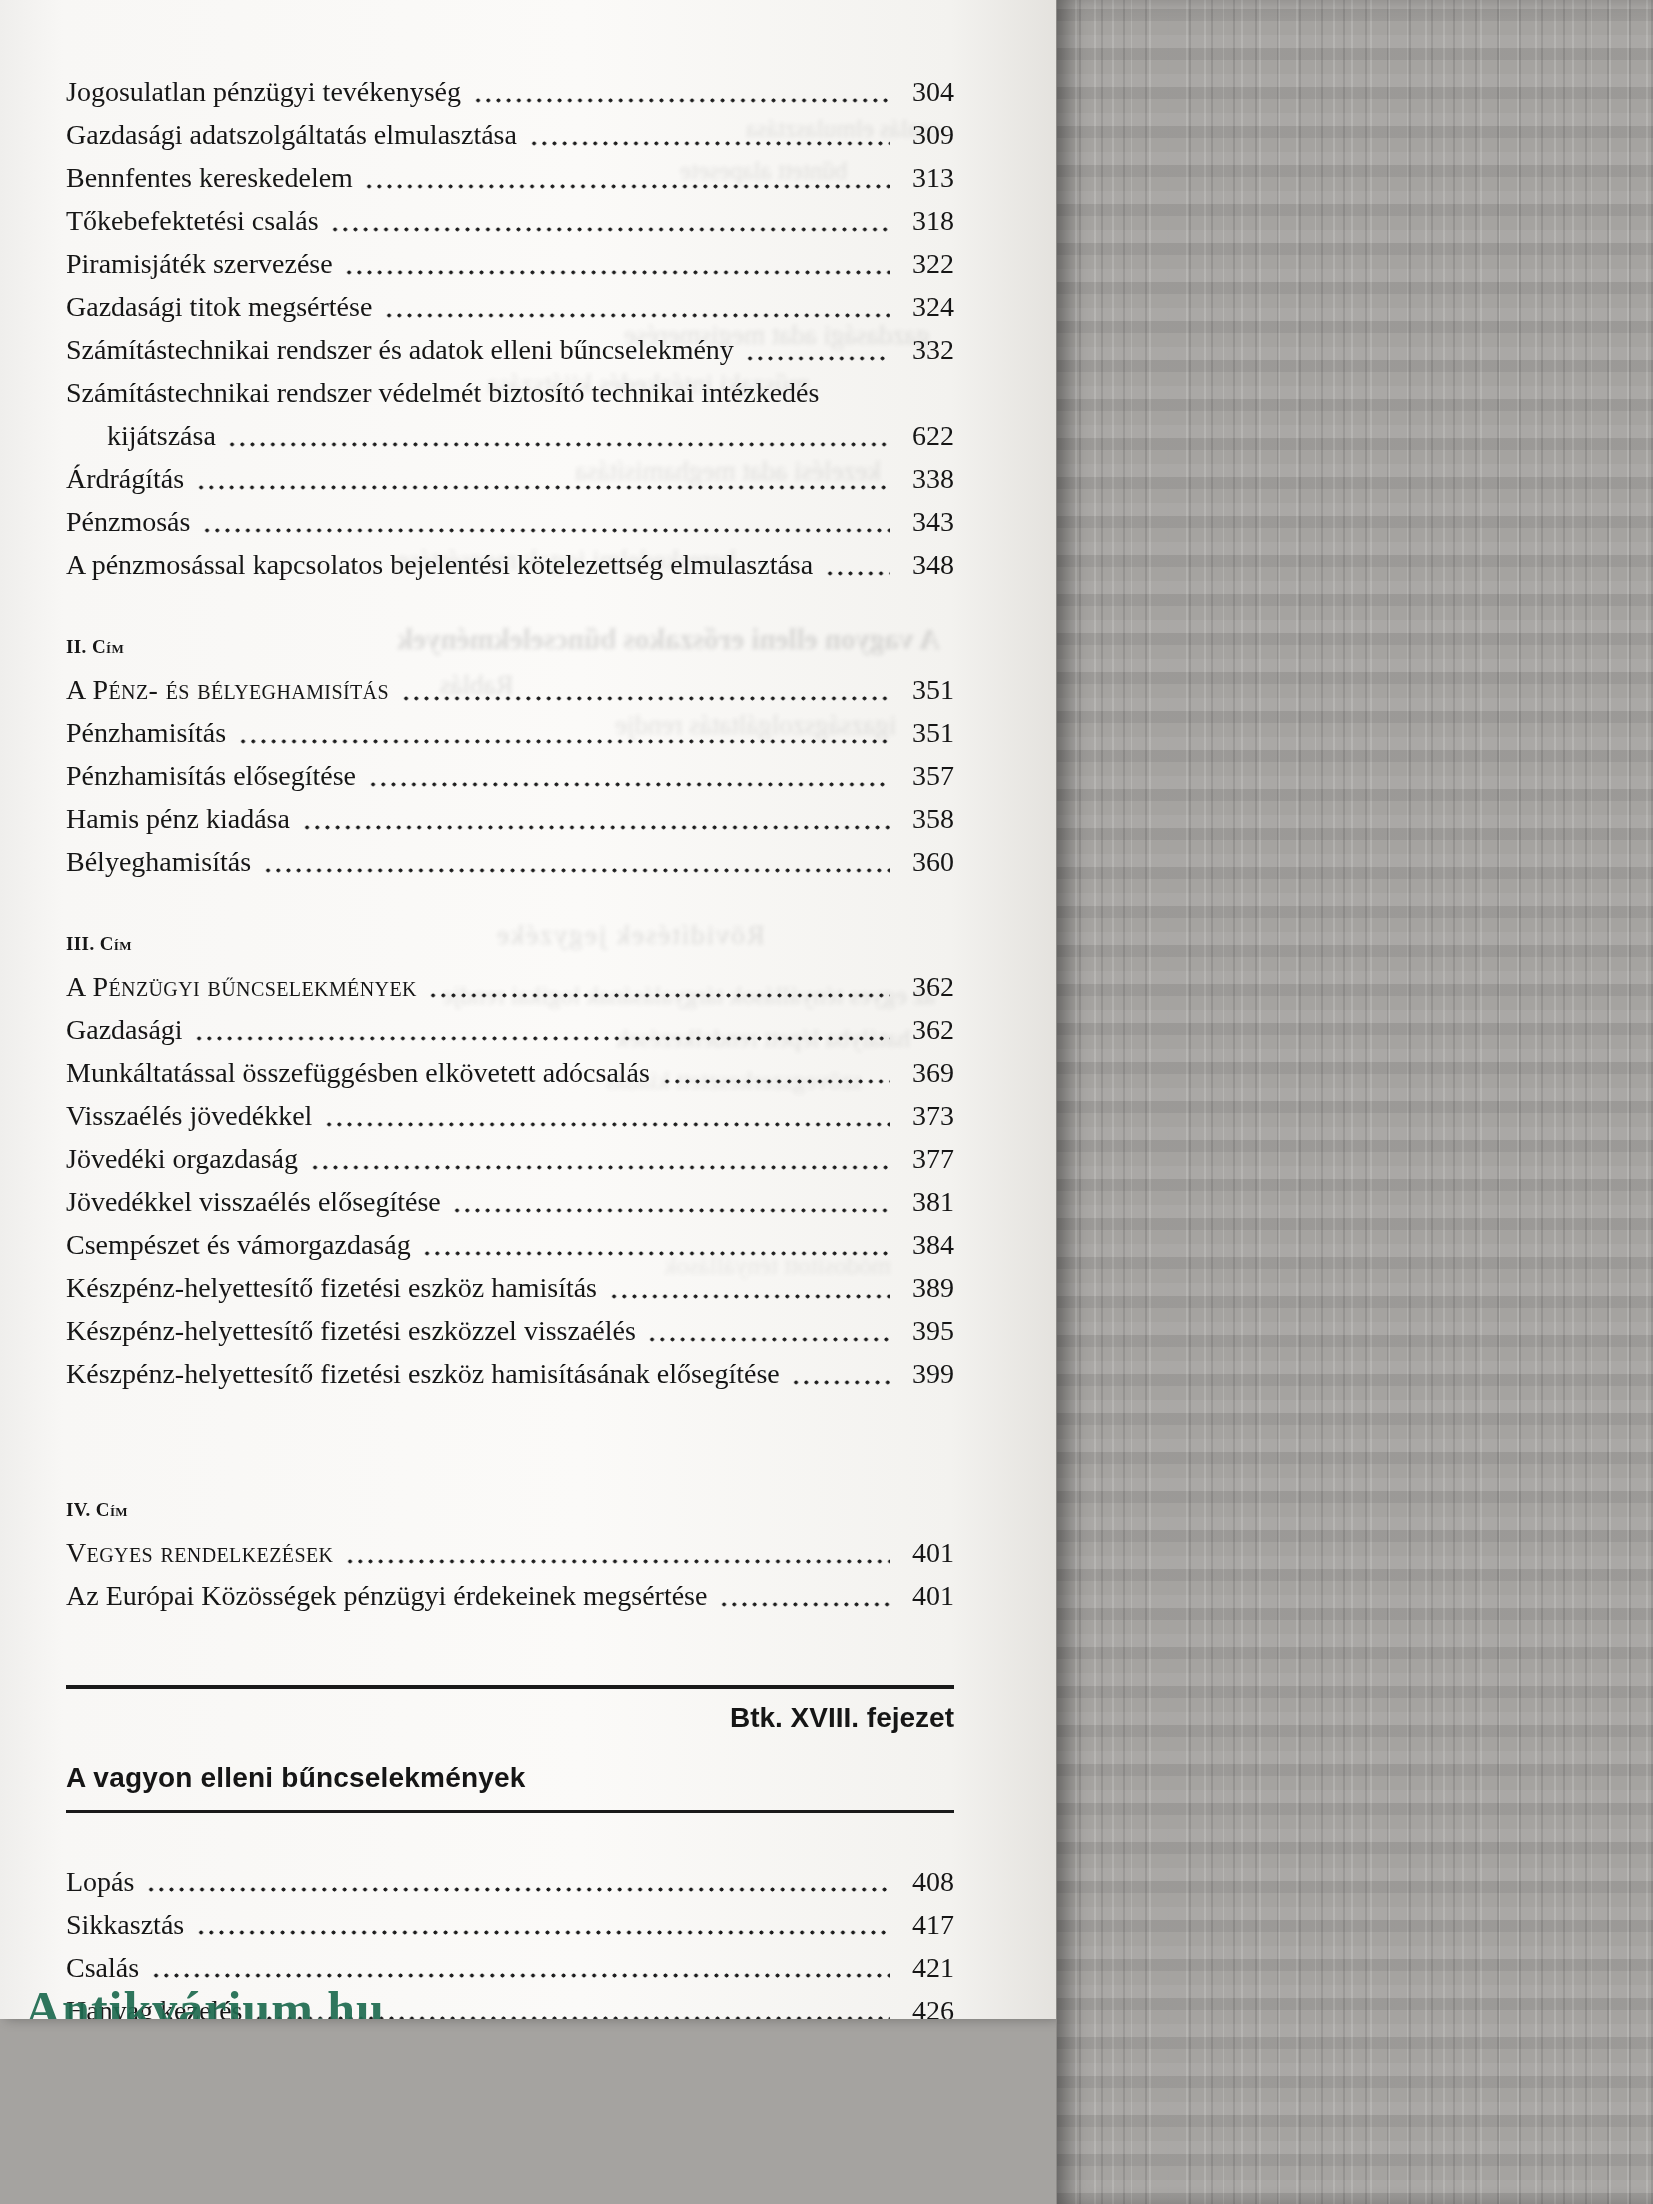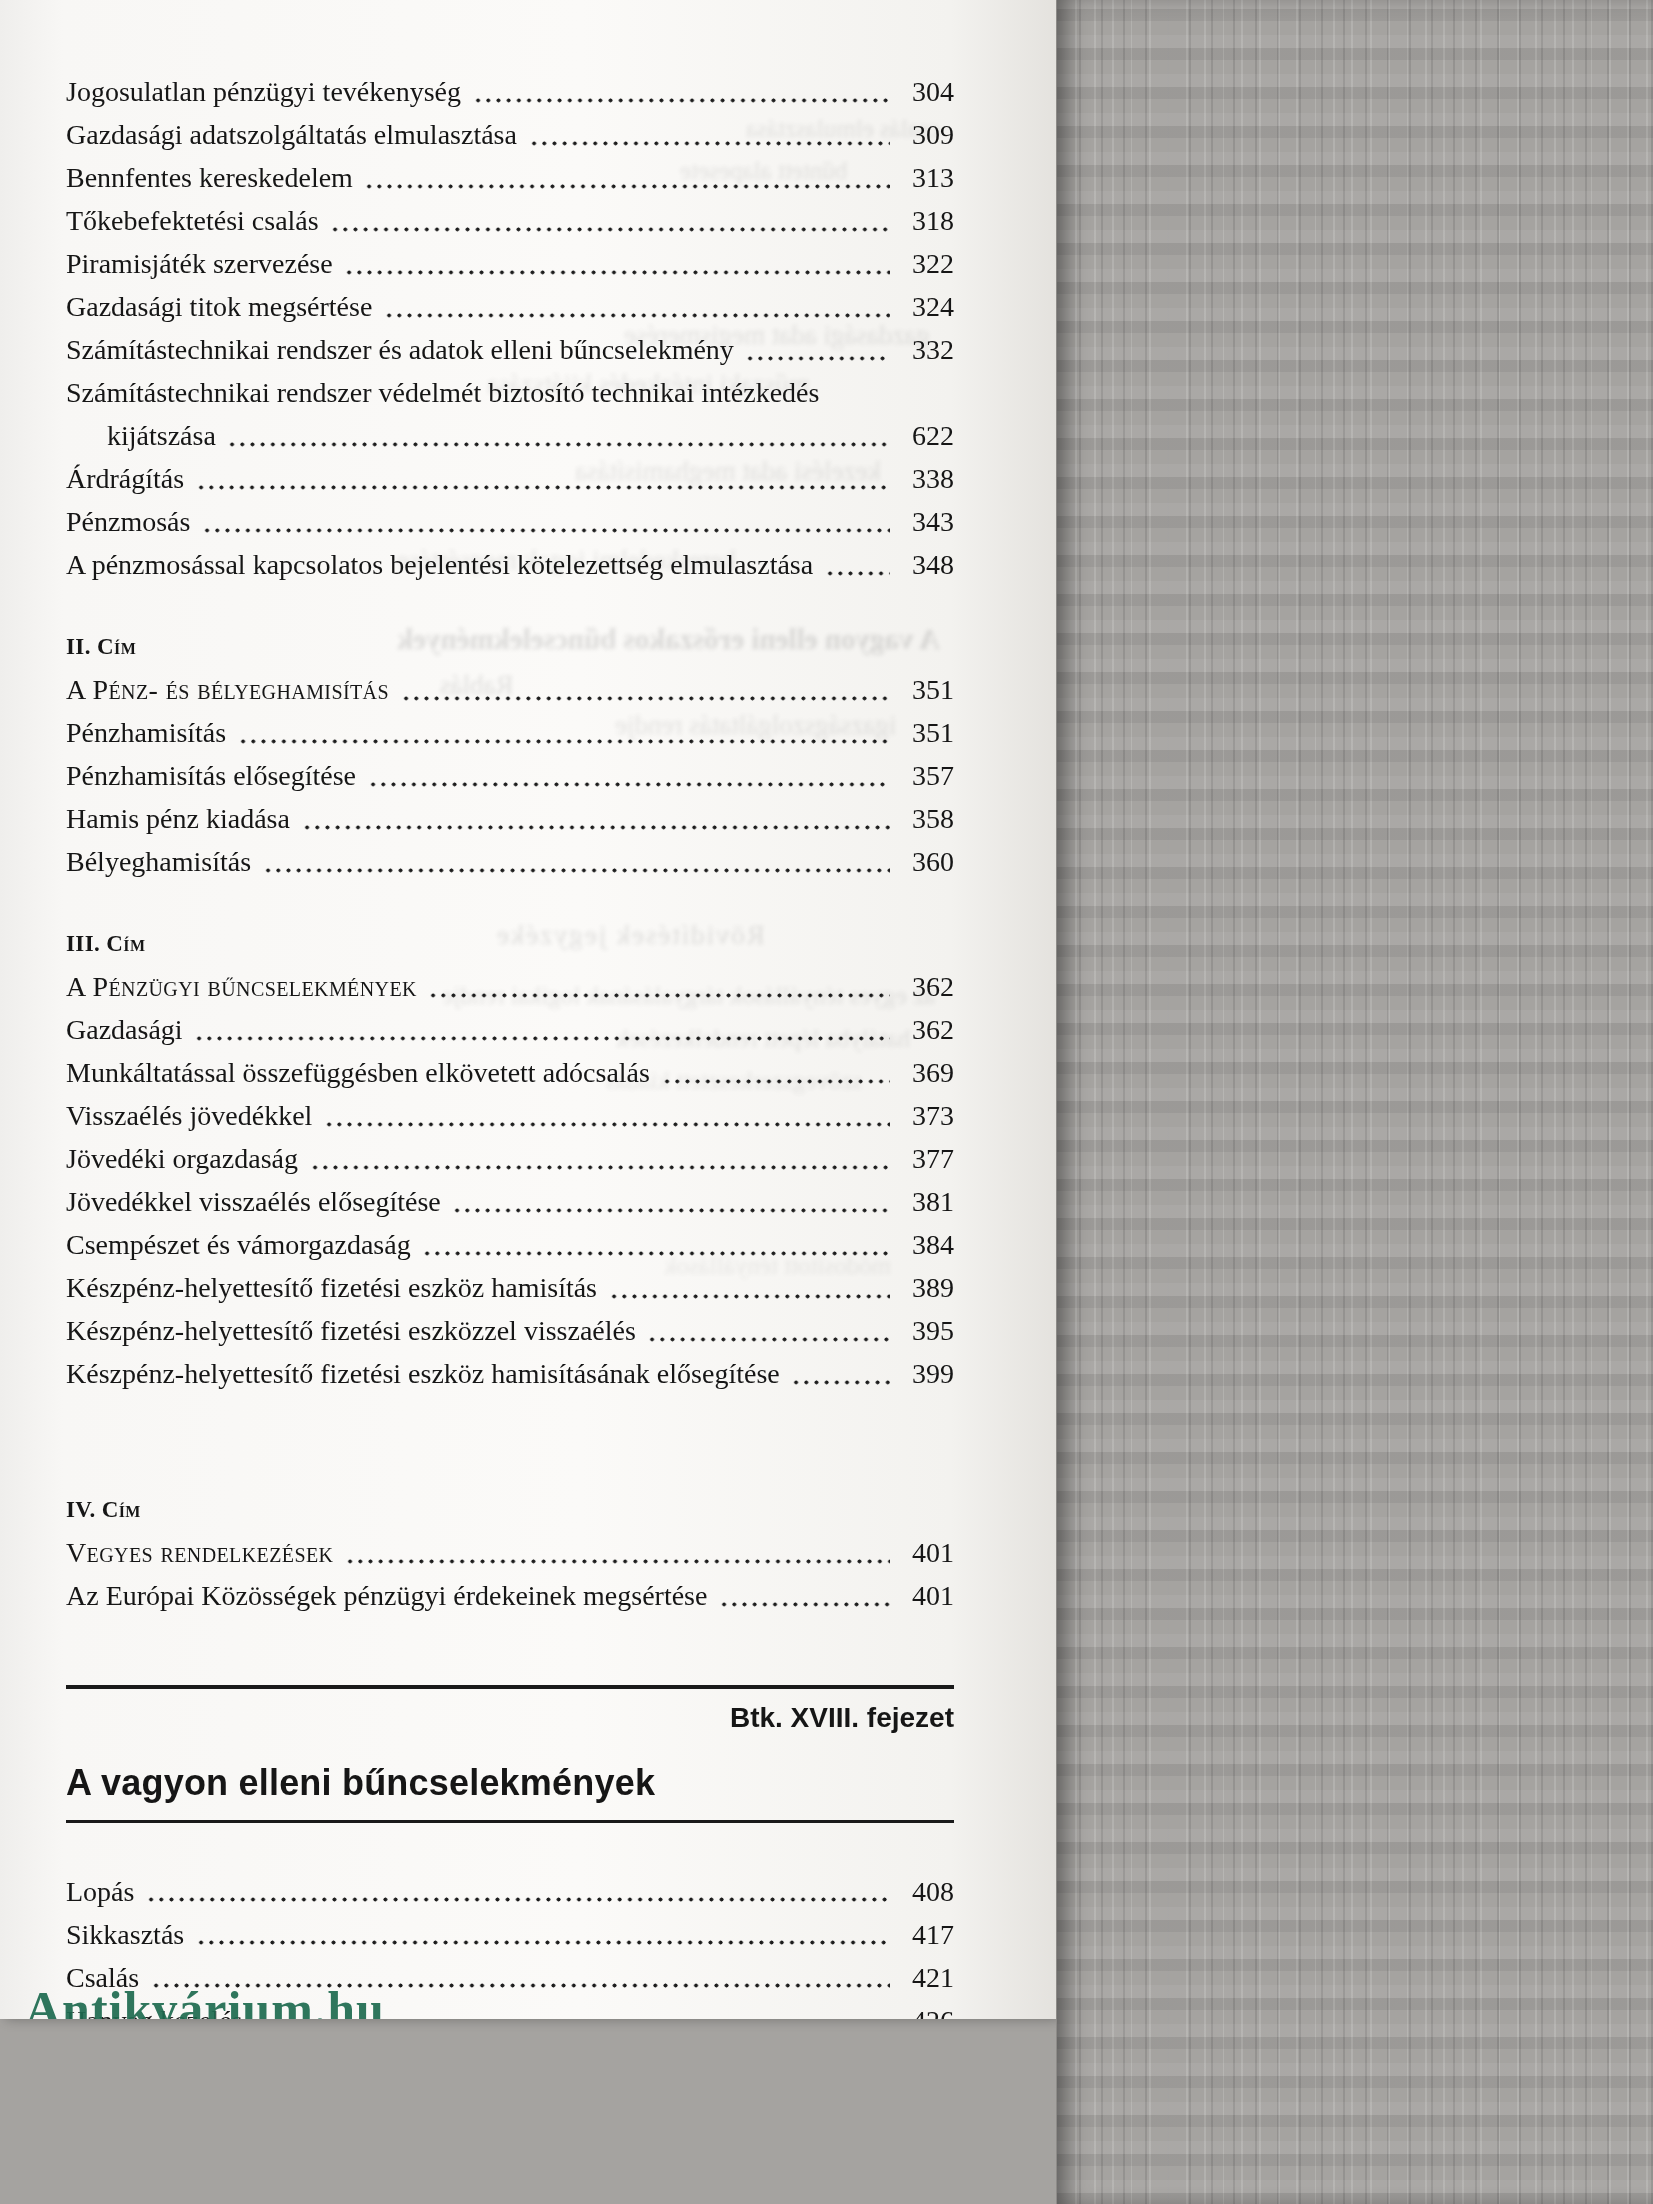--- a/index.html
+++ b/index.html
@@ -62,30 +62,30 @@
   .toc-entry.cont .title { padding-left:41px; }
 
   .leader {
     flex:1 1 auto; min-width:11.6px; height:6.8px; margin:0 9.7px 9.7px 11.6px;
     background:radial-gradient(circle, #1c1c1c 1.7px, rgba(0,0,0,0) 2.2px);
     background-size:10.2px 6.8px; background-repeat:repeat-x; background-position:left center;
   }
   .pagenum { min-width:54px; text-align:right; white-space:nowrap; }
 
   .group-heading {
-    font-weight:bold; font-size:23px; line-height:43px;
+    font-weight:bold; font-size:19px; line-height:43px;
     font-variant:small-caps; letter-spacing:0.4px; margin-top:39px;
   }
   .group-heading.gap-large { margin-top:93px; }
 
   
   .chapter-block { margin-top:68px; width:888px; font-family:"Liberation Sans","DejaVu Sans",sans-serif; }
   .rule-top { height:3.9px; background:#1a1a1a; }
   .kicker { font-weight:bold; font-size:28px; margin:13.6px 0 11.6px;text-align:right; }
-  .chapter-title { font-weight:bold; font-size:36px; letter-spacing:0.2px;margin-top:28px; }
+  .chapter-title { font-weight:bold; font-size:28px; letter-spacing:0.2px;margin-top:28px; }
   .rule-bottom { height:2.9px; background:#1a1a1a; margin-top:15.5px; }
 
   .chapter-toc { margin-top:47px; }
 
   .folio { width:888px; text-align:right; font-size:29px; margin-top:13.6px; line-height:43px; }
 
   
   .watermark {
     position:absolute; z-index:3; left:25px; bottom:-19.4px;
     font-family:"Liberation Serif","DejaVu Serif",serif;

